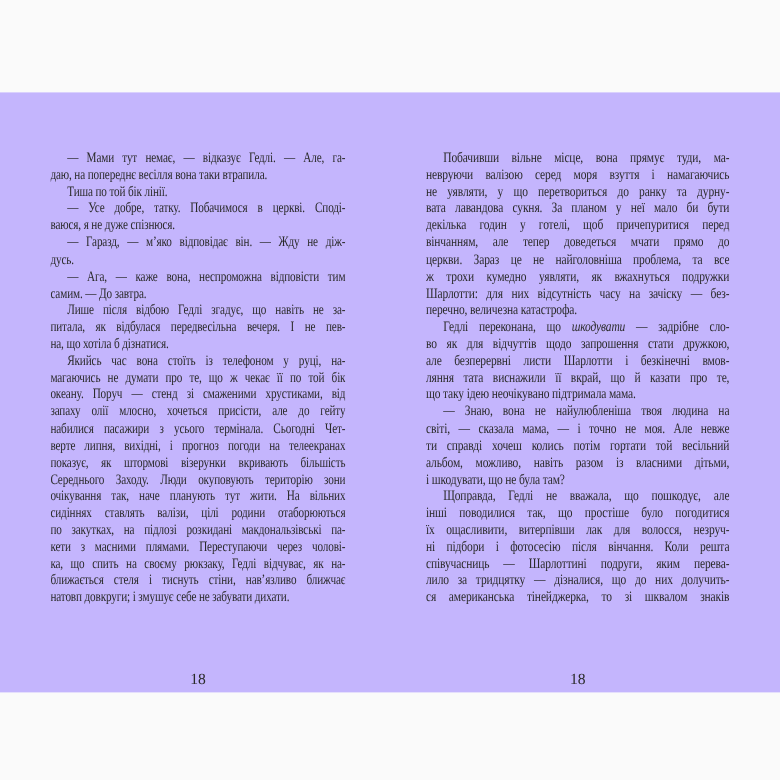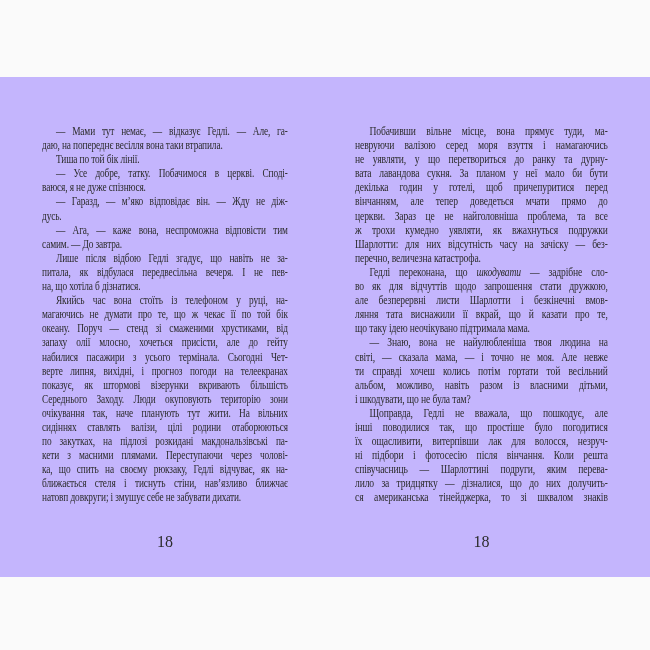--- a/index.html
+++ b/index.html
@@ -17,22 +17,22 @@
     width:316px;transform-origin:0 0;
     font-size:12px;line-height:14.1px;letter-spacing:-0.15px;
     color:#2b2b2b;
   }
   .page.left  .text-col{left:42px;transform:scaleX(0.778);}
   .page.right .text-col{left:355px;transform:scaleX(0.80);}
   .line{text-align:left;height:14.1px;overflow:hidden;text-justify:inter-word;}
   .line.j{text-align:justify;text-align-last:justify;}
   .line.in{text-indent:18px;}
   .pagenum{
-    position:absolute;top:458px; 
-    font-size:16px;line-height:14px;color:#2b2b2b;text-align:center;
+    position:absolute;top:482px; 
+    font-size:13px;line-height:14px;color:#2b2b2b;text-align:center;
   }
   .page.left  .pagenum{left:42px;width:246px;}
   .page.right .pagenum{left:355px;width:253px;}
 </style>
 </head>
 <body>
 
 <div class="screen">
   <div class="band top"></div>
   <div class="band bottom"></div>

